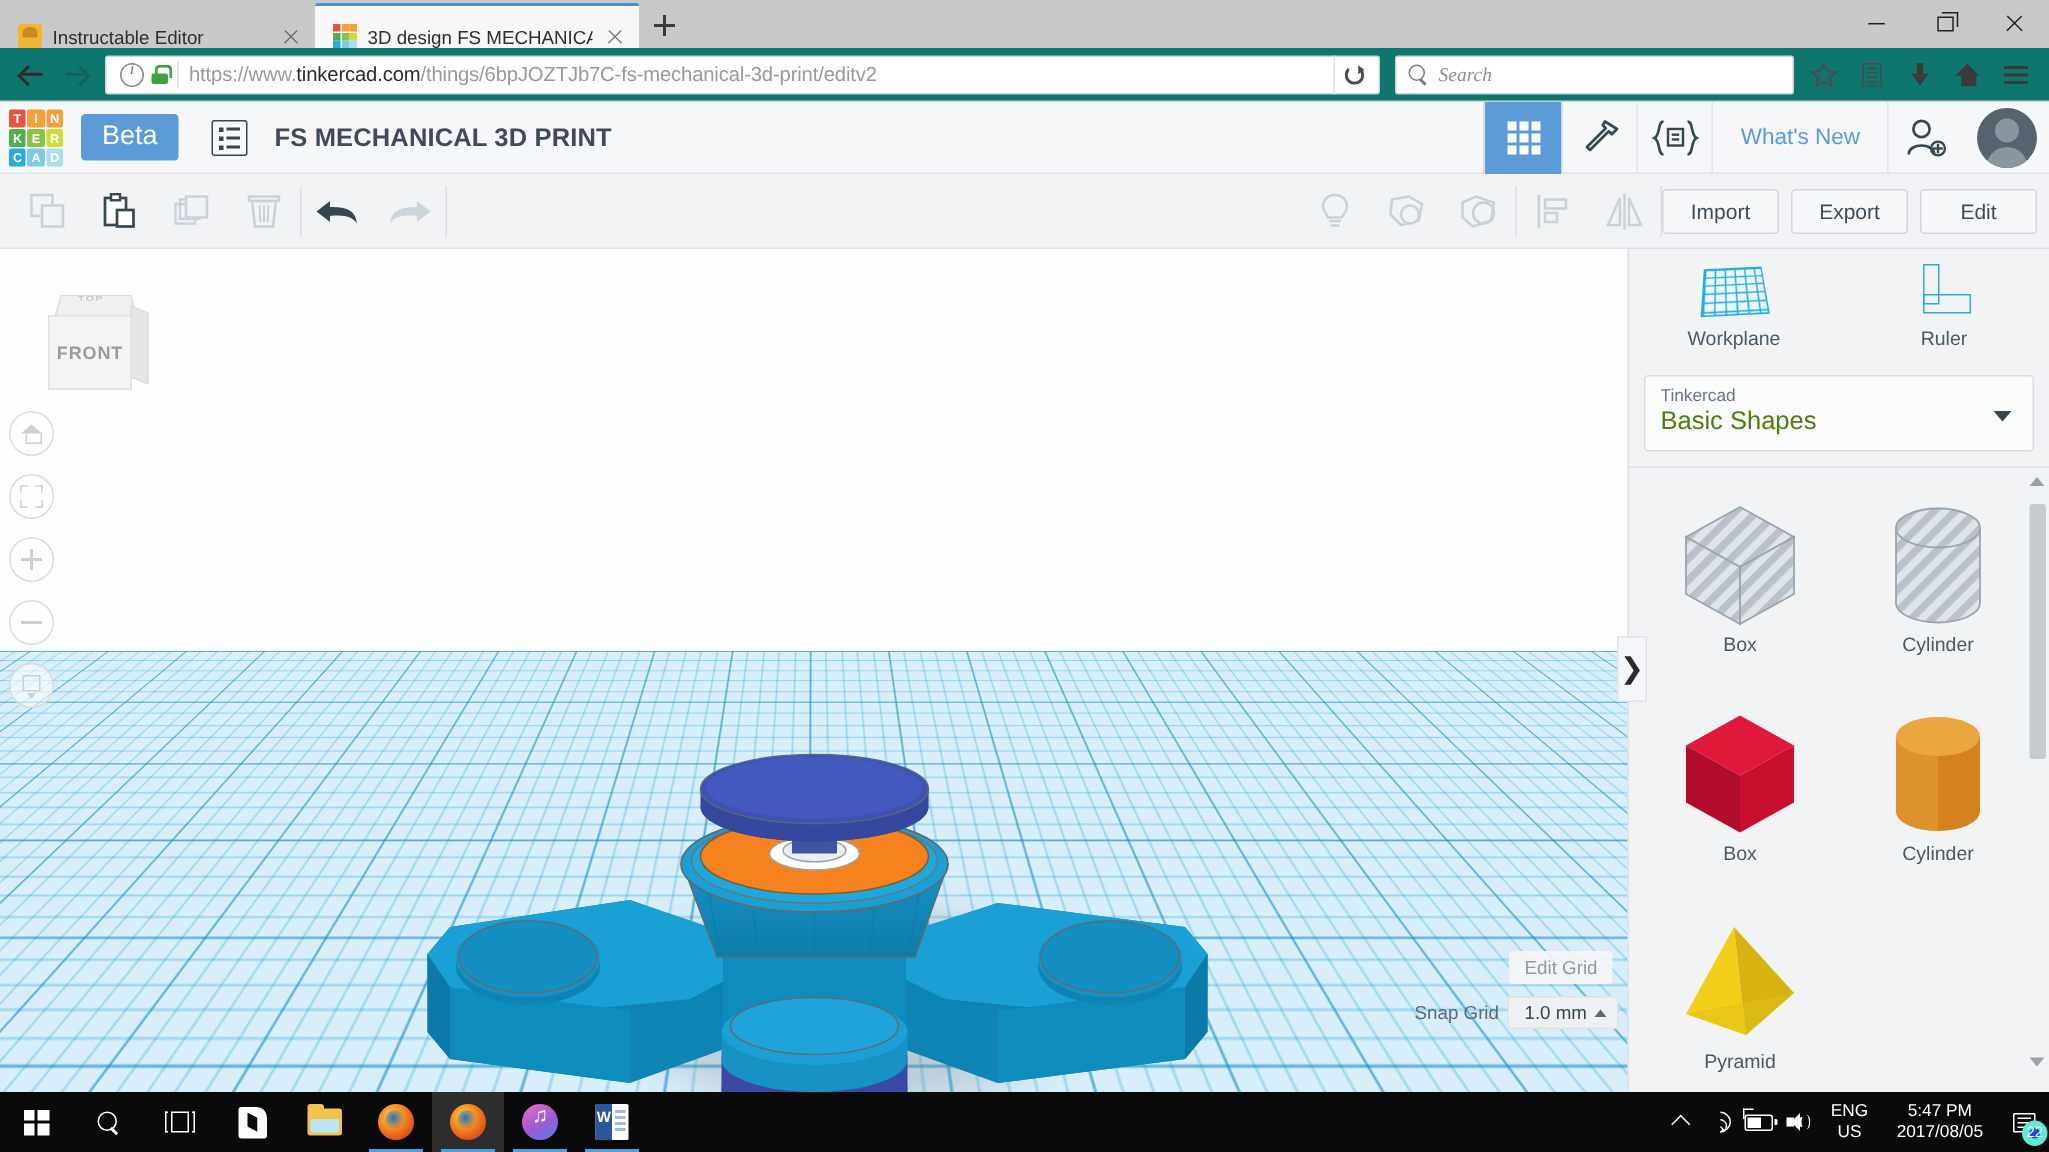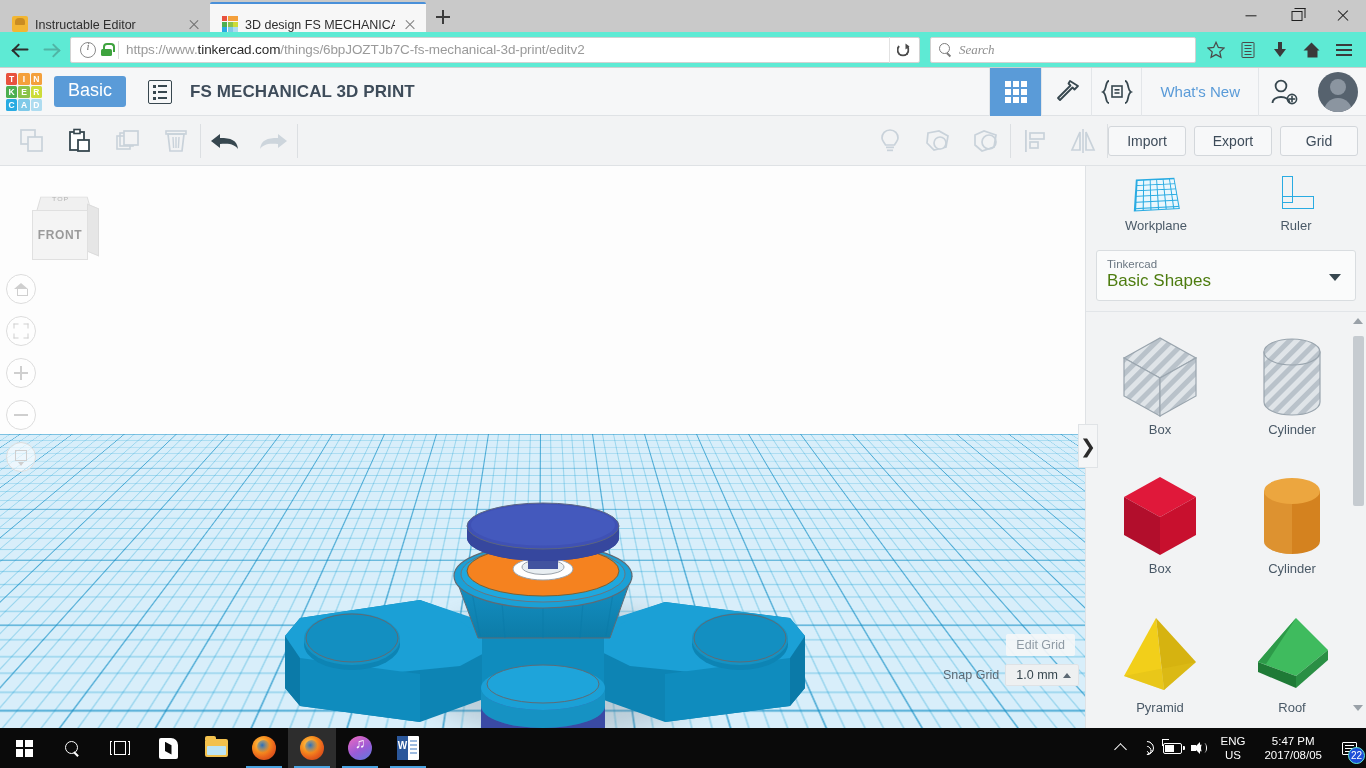--- a/index.html
+++ b/index.html
@@ -69,21 +69,21 @@
     content:""; position:absolute; left:3px; top:2px; width:10px; height:7px;
     background:#c98c22; border-radius: 4px 4px 1px 1px;
   }
   .fav-tinkercad { display: grid; grid-template-columns: repeat(3,1fr);
                    grid-template-rows: repeat(3,1fr); gap: .5px; }
   .fav-tinkercad i { display:block; }
 
   
   .navbar {
     position: absolute; top: 32px; left: 0; width: 1366px; height: 36px;
-    background: #5eead4; border-bottom: 1px solid #cfcfcf;
+    background: #0f766e; border-bottom: 1px solid #cfcfcf;
     display: flex; align-items: center; padding: 17px 6px;
   }
   .navbtn { width: 30px; height: 30px; position: relative; flex:0 0 30px; }
   .arrow-back {
     position:absolute; left:50%; top:50%; transform:translate(-50%,-50%);
     width:17px; height:17px;
   }
   .arrow-back::before {
     content:""; position:absolute; left:1px; top:7.3px;
     width:15px; height:2.4px; background:#2d2d2d; border-radius:1px;
@@ -483,21 +483,21 @@
   .clock { display:flex; flex-direction:column; align-items:center;
            justify-content:center; font-size:11.5px; line-height:14px;
            padding:0 10px; }
   .notif { width:34px; height:40px; display:flex; align-items:center;
            justify-content:center; position:relative; }
   .notif-box { width:15px; height:13px; border:1.5px solid #fff;
                border-radius:1px; position:relative; }
   .notif-box i { position:absolute; left:2px; top:2px; width:9px; height:1.3px;
                background:#fff; box-shadow:0 3px 0 #fff, 0 6px 0 #fff; }
   .notif-badge { position:absolute; right:1px; bottom:4px; width:17px; height:17px;
-               border-radius:50%; background:#1d4ed8; border:1px solid #5eead4;
+               border-radius:50%; background:#1d4ed8; border:5px solid #5eead4;
                color:#fff; font-size:10px; display:flex; align-items:center;
                justify-content:center; }
 </style>
 </head>
 <body>
 
 <div class="tabstrip">
   <div class="tab inactive">
     <span class="favicon fav-instructable"></span>
     <span class="title">Instructable Editor</span>
@@ -579,21 +579,21 @@
     <span style="background:#e8523f">T</span>
     <span style="background:#f4a03c">I</span>
     <span style="background:#f4a03c">N</span>
     <span style="background:#4caf50">K</span>
     <span style="background:#8bc34a">E</span>
     <span style="background:#cddc39">R</span>
     <span style="background:#29abe2">C</span>
     <span style="background:#7fc9e8">A</span>
     <span style="background:#aedcf0">D</span>
   </div>
-  <div class="beta-btn">Basic</div>
+  <div class="beta-btn">Beta</div>
   <div class="menu-icon-box">
     <i class="l1"></i>
       <i class="l2"></i>
       <i class="l3"></i>
   </div>
   <div class="design-title">FS MECHANICAL 3D PRINT</div>
   <div class="tc-header-right">
     <div class="hbtn grid-active">
       <span class="grid9">
         <i></i>
@@ -711,21 +711,21 @@
       <path d="M12 4 L12 22 L4 22 Z" fill="none" stroke="#c9d2da" stroke-width="1.7"></path>
       <path d="M18 4 L18 22 L26 22 Z" fill="none" stroke="#c9d2da" stroke-width="1.7"></path>
       <rect x="14.2" y="1" width="1.6" height="24" fill="#c9d2da"></rect>
     </svg>
   </div>
   <div class="tb-sep"></div>
 
   <div class="tb-right">
     <div class="pillbtn">Import</div>
     <div class="pillbtn">Export</div>
-    <div class="pillbtn">Grid</div>
+    <div class="pillbtn">Edit</div>
   </div>
 </div>
 
 <div class="viewport">
 
   <div class="plane-wrap">
     <div class="plane"></div>
   </div>
 
   <div class="shadow" style="left:400px; top:430px; width:330px; height:150px; filter:blur(10px);"></div>
@@ -926,31 +926,20 @@
         <div class="shape-art">
           <svg width="96" height="100" viewBox="0 0 96 100">
             <path d="M44 14 L12 72 L52 86 Z" fill="#f2cf1a"></path>
             <path d="M44 14 L52 86 L84 58 Z" fill="#d6b310"></path>
             <path d="M12 72 L52 86 L84 58 Z" fill="#e0c018" opacity=".5"></path>
           </svg>
         </div>
         <div class="shape-label">Pyramid</div>
       </div>
 
-      <div class="shape-cell">
-        <div class="shape-art">
-          <svg width="96" height="100" viewBox="0 0 96 100">
-            <path d="M52 14 L14 58 L52 72 L84 46 Z" fill="#3fbb5e"></path>
-            <path d="M14 58 L52 72 L52 84 L14 68 Z" fill="#1f7a36"></path>
-            <path d="M52 72 L84 46 L84 56 L52 84 Z" fill="#2a8f44"></path>
-            <path d="M52 14 L14 58 L22 60 Z" fill="#2d9a49"></path>
-          </svg>
-        </div>
-        <div class="shape-label">Roof</div>
-      </div>
 
     </div>
 
     <div class="scroll-track">
       <span class="scroll-arrow up"></span>
       <span class="scroll-thumb"></span>
       <span class="scroll-arrow dn"></span>
     </div>
   </div>
 </div>

